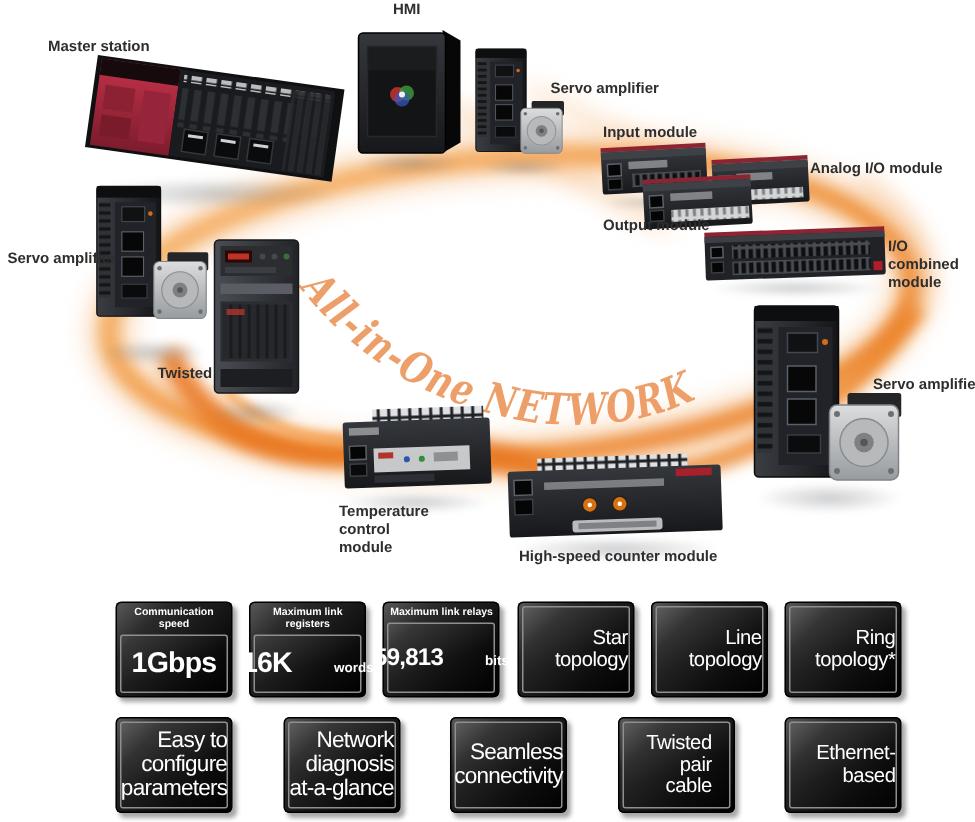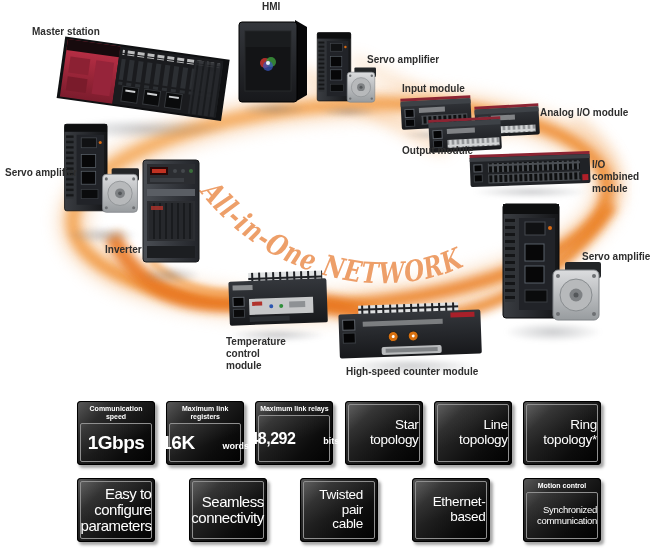--- a/index.html
+++ b/index.html
@@ -373,21 +373,21 @@
   </div>
 
   <div class="dev-label" style="left:32px;top:26px">Master station</div>
   <div class="dev-label" style="left:262px;top:1px">HMI</div>
   <div class="dev-label" style="left:367px;top:54px">Servo amplifier</div>
   <div class="dev-label" style="left:402px;top:83px">Input module</div>
   <div class="dev-label" style="left:540px;top:107px">Analog I/O module</div>
   <div class="dev-label" style="left:402px;top:145px">Output module</div>
   <div class="dev-label wrap" style="left:592px;top:159px;width:56px">I/O combined module</div>
   <div class="dev-label" style="left:582px;top:251px">Servo amplifier</div>
-  <div class="dev-label" style="left:105px;top:244px">Inverter</div>
+  <div class="dev-label" style="left:105px;top:244px">Twisted</div>
   <div class="dev-label wrap" style="left:226px;top:336px;width:62px">Temperature control module</div>
   <div class="dev-label" style="left:346px;top:366px">High-speed counter module</div>
   <div class="dev-label" style="left:5px;top:167px">Servo amplifier</div>
 
   <div class="badges">
     <div class="brow">
       <div class="tile">
         <div class="hdr">Communication speed</div>
         <div class="box">
           <div class="vwrap"><span class="v-lg">1Gbps</span></div>
@@ -395,21 +395,21 @@
       </div>
       <div class="tile">
         <div class="hdr">Maximum link registers</div>
         <div class="box">
           <div class="vwrap"><span class="v-lg">16K</span><span class="unit">words</span></div>
         </div>
       </div>
       <div class="tile">
         <div class="hdr">Maximum link relays</div>
         <div class="box">
-          <div class="vwrap"><span class="v-md">48,292</span><span class="unit">bits</span></div>
+          <div class="vwrap"><span class="v-md">59,813</span><span class="unit">bits</span></div>
         </div>
       </div>
       <div class="tile">
         <div class="box">
             <div class="lab fs-lg">Star topology</div>
           </div>
       </div>
       <div class="tile">
         <div class="box">
             <div class="lab fs-lg">Line topology</div>
@@ -422,35 +422,34 @@
       </div>
     </div>
     <div class="brow">
       <div class="tile">
         <div class="box">
             <div class="lab fs-md">Easy to configure parameters</div>
           </div>
       </div>
       <div class="tile">
         <div class="box">
+            <div class="lab fs-md">Network diagnosis at-a-glance</div>
+          </div>
+      </div>
+      <div class="tile">
+        <div class="box">
             <div class="lab fs-md">Seamless connectivity</div>
           </div>
       </div>
       <div class="tile">
         <div class="box">
             <div class="lab fs-lg narrow">Twisted pair cable</div>
           </div>
       </div>
       <div class="tile">
         <div class="box">
             <div class="lab fs-lg">Ethernet-based</div>
           </div>
       </div>
-      <div class="tile">
-        <div class="hdr">Motion control</div>
-        <div class="box">
-            <div class="lab fs-xs">Synchronized communication</div>
-          </div>
-      </div>
     </div>
   </div>
 
 </div>
 
 </body></html>

